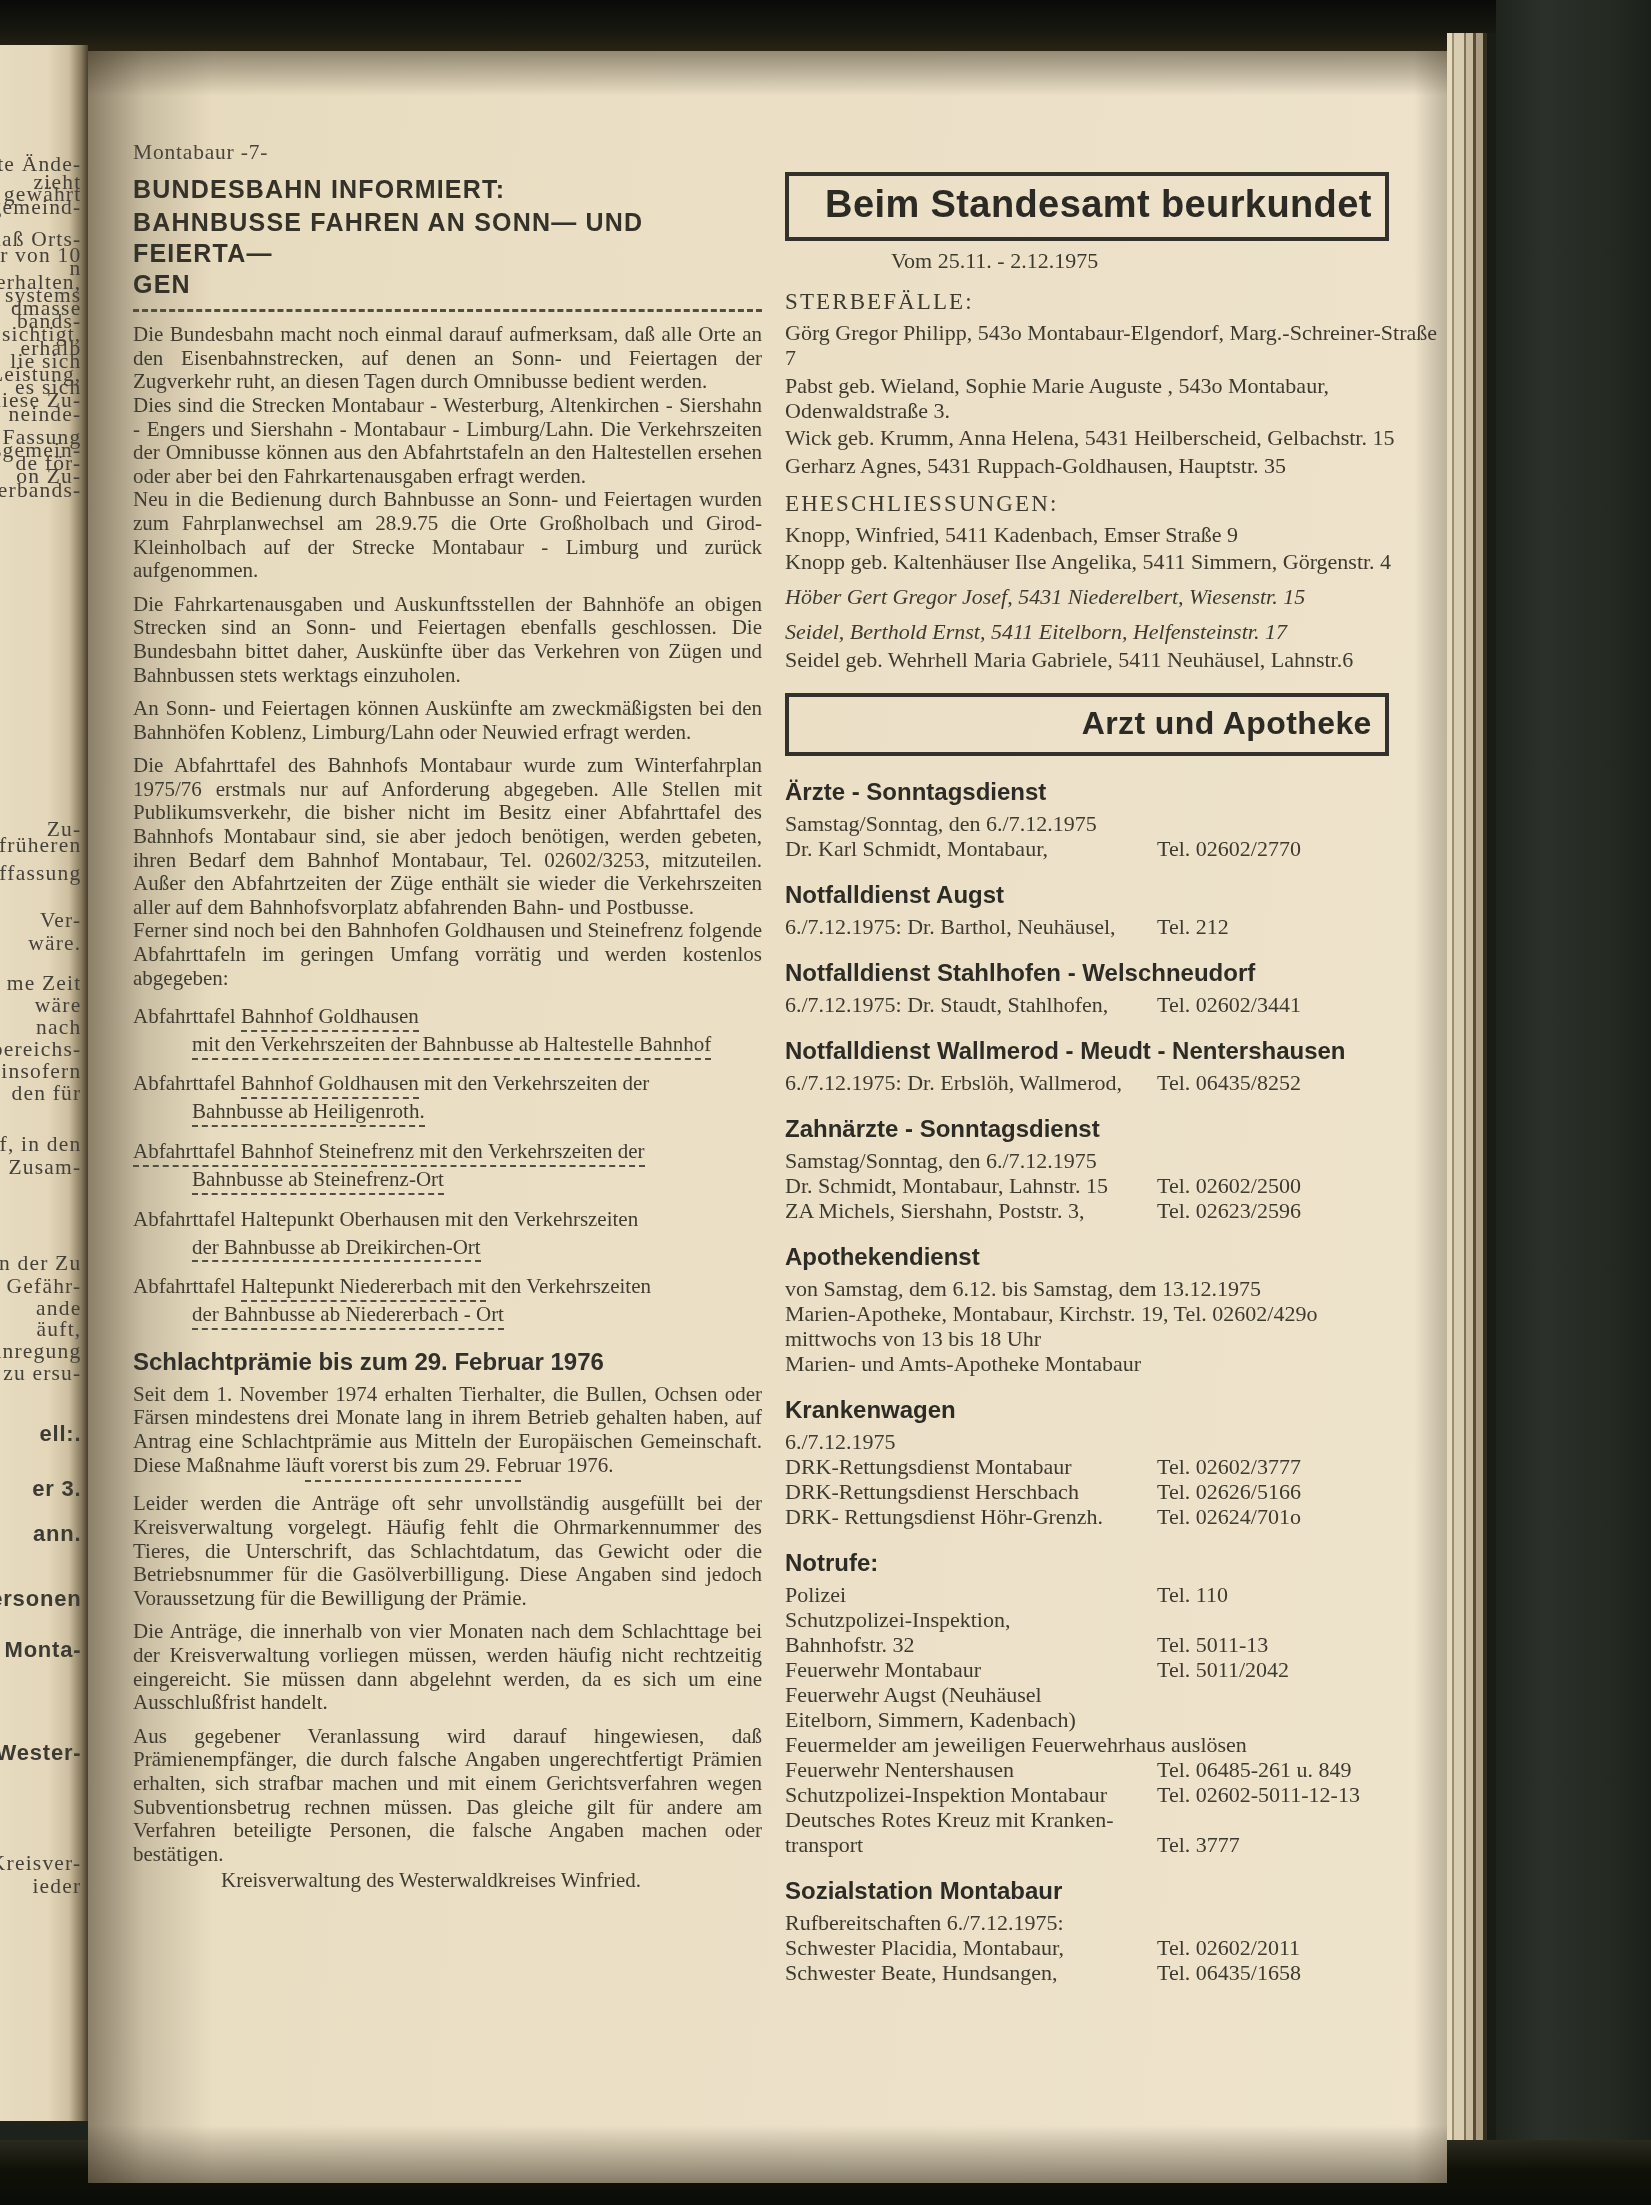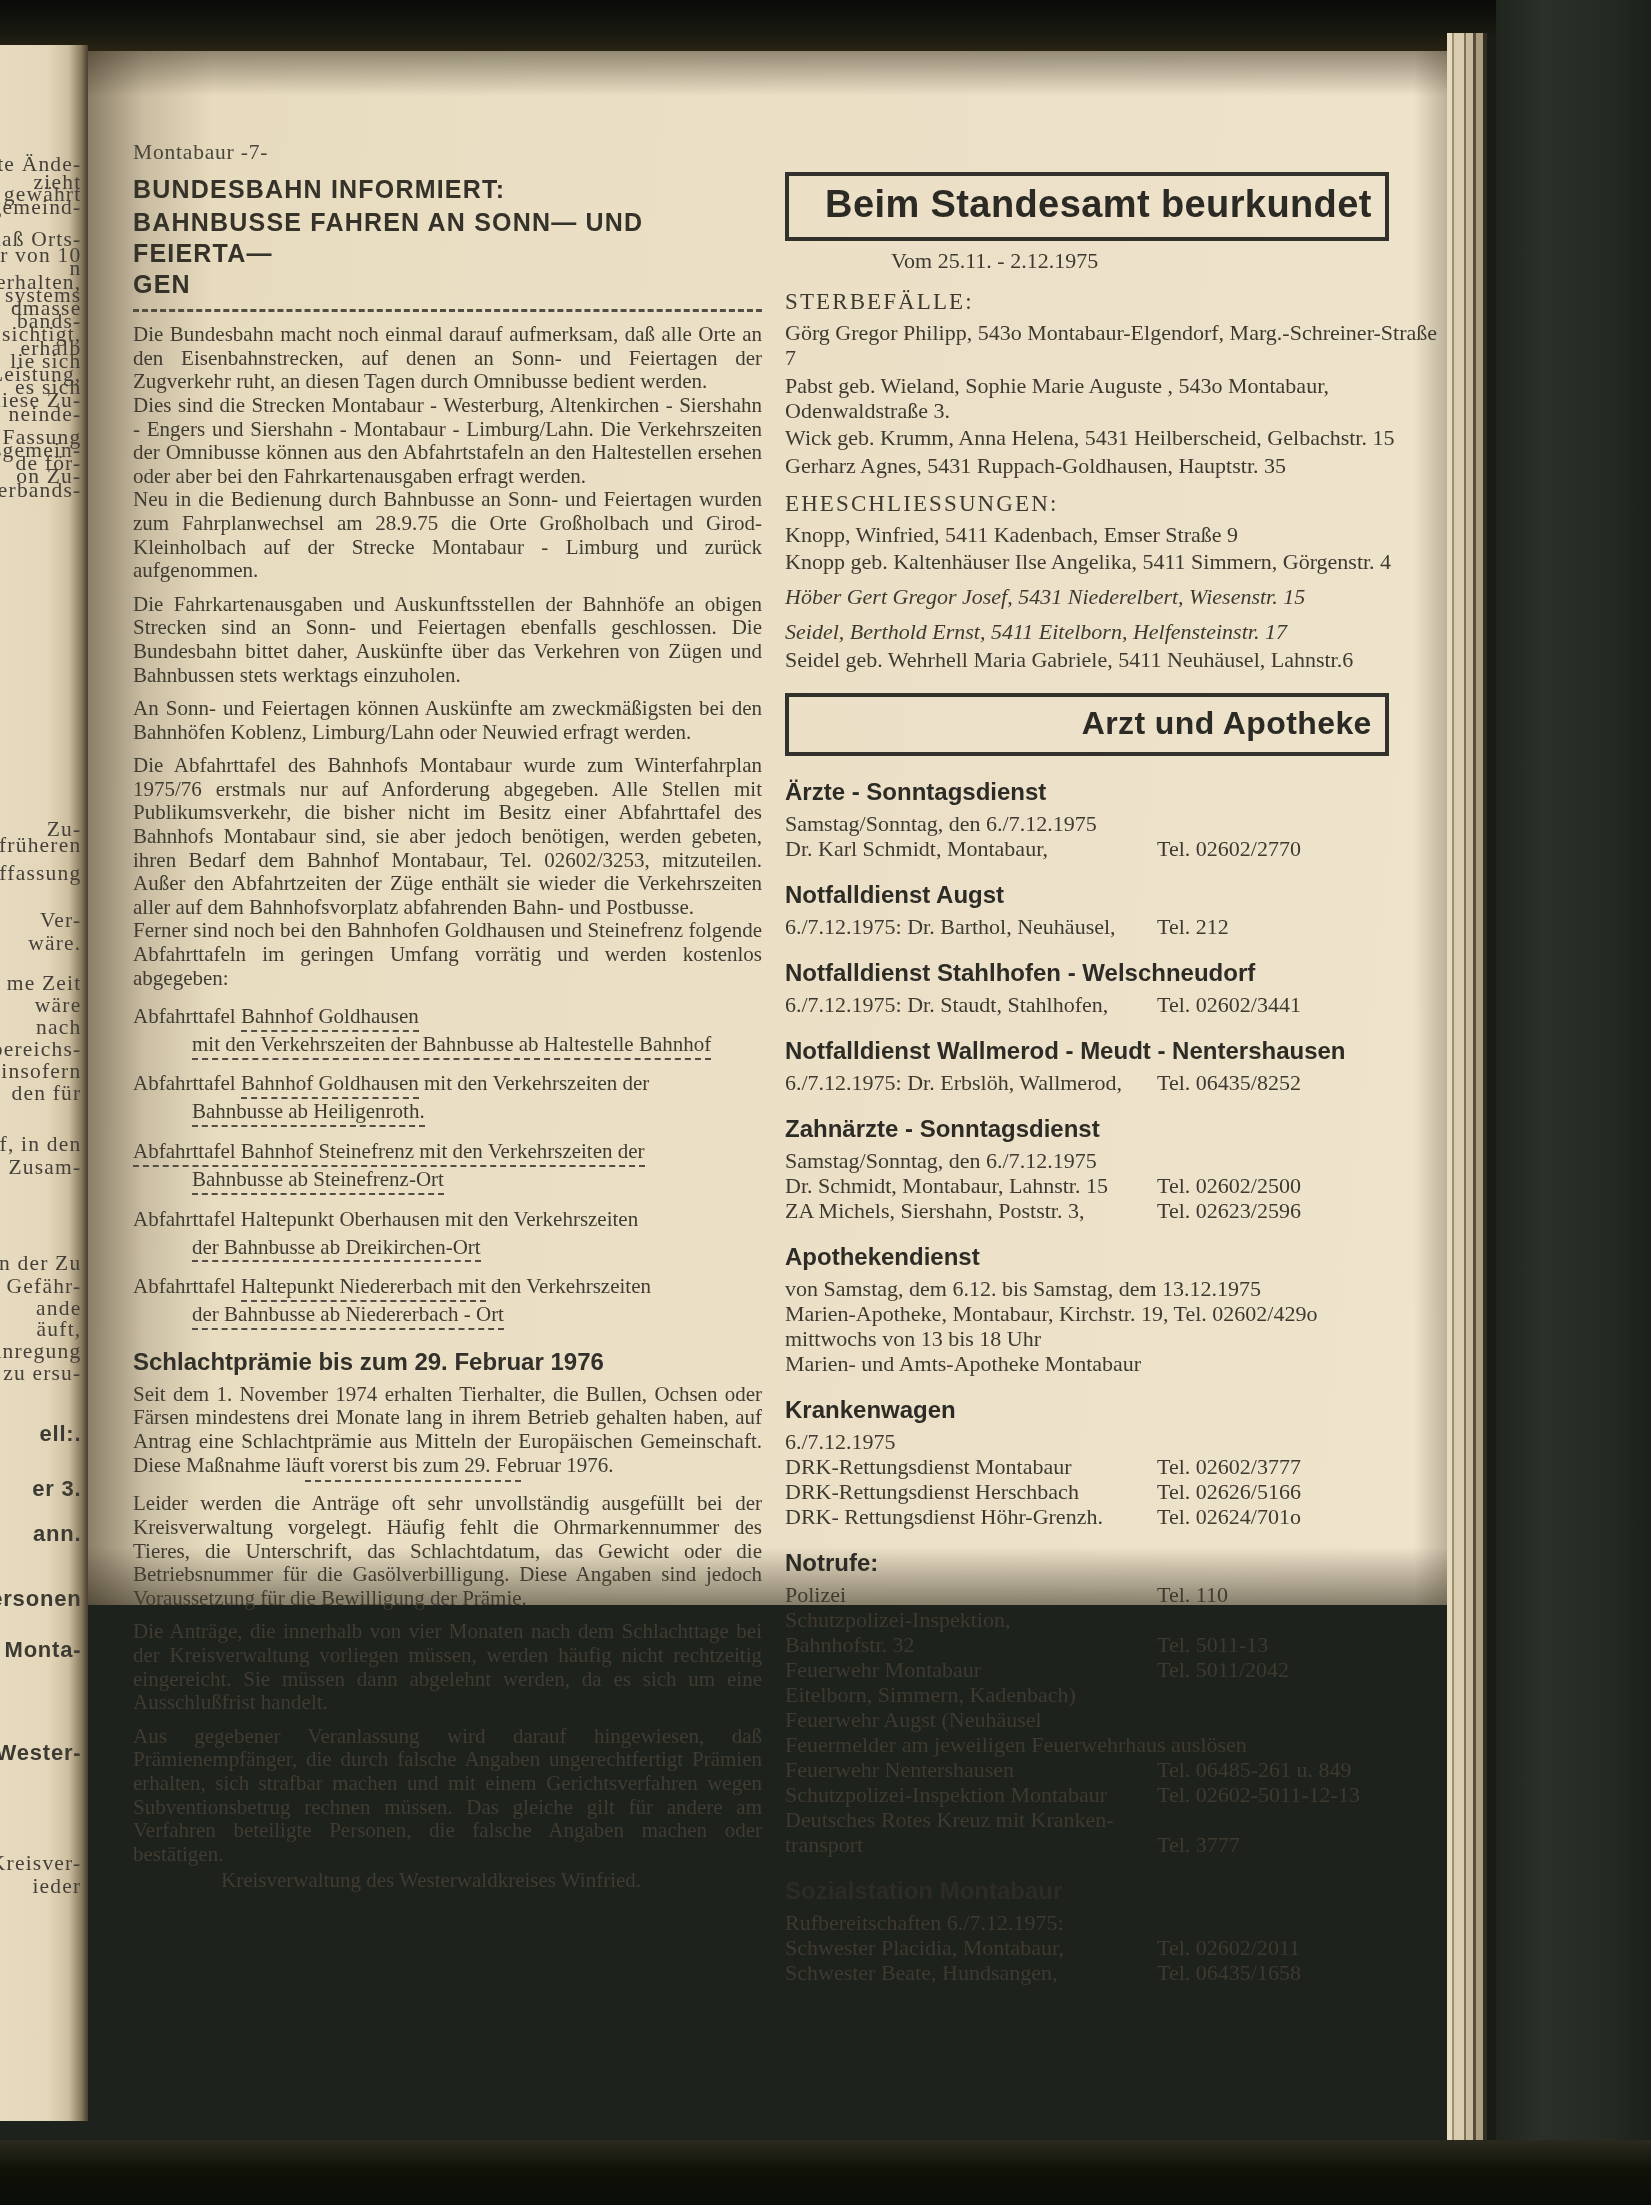--- a/index.html
+++ b/index.html
@@ -19,21 +19,21 @@
     background:linear-gradient(180deg,#2b2a1f,#101208 45%,#0a0c08);}
 
   
   .left-page{position:absolute;left:0;top:45px;width:88px;height:2076px;overflow:hidden;
     background:linear-gradient(90deg,#e7dbc0 0%,#e3d6b9 55%,#cdbfa0 78%,#8a7c60 92%,#473e2d 100%);}
   .lp-frag{position:absolute;right:6.6px;white-space:nowrap;
     font:21.5px "Liberation Serif",serif;letter-spacing:1.2px;color:#45413a;}
   .lp-frag.b{font:bold 22px "Liberation Sans",sans-serif;letter-spacing:0.8px;color:#3c3a33;}
 
   
-  .page{position:absolute;left:88px;top:51px;width:1359px;height:1554px;
+  .page{position:absolute;left:88px;top:51px;width:1359px;height:2132px;
     background:linear-gradient(96deg,#e6d9bc 0%,#eadfc4 30%,#ece1c8 62%,#eee3cb 100%);}
   .shade-gutter{position:absolute;left:0;top:0;bottom:0;width:124px;pointer-events:none;
     background:linear-gradient(90deg,rgba(46,35,18,.5),rgba(46,35,18,.16) 45%,rgba(46,35,18,0));}
   .shade-top{position:absolute;left:0;top:0;width:100%;height:45px;pointer-events:none;
     background:linear-gradient(180deg,rgba(40,32,16,.45),rgba(40,32,16,0));}
   .shade-bottom{position:absolute;left:0;bottom:0;width:100%;height:58px;pointer-events:none;
     background:linear-gradient(0deg,rgba(35,28,14,.5),rgba(35,28,14,0));}
   .shade-right{position:absolute;right:0;top:0;bottom:0;width:33px;pointer-events:none;
     background:linear-gradient(270deg,rgba(60,50,30,.28),rgba(60,50,30,0));}
 
@@ -241,22 +241,22 @@
         <div class="row"><span class="rtxt">DRK-Rettungsdienst Herschbach</span><span class="rtel">Tel. 02626/5166</span></div>
         <div class="row"><span class="rtxt">DRK- Rettungsdienst Höhr-Grenzh.</span><span class="rtel">Tel. 02624/701o</span></div>
       </div>
 
       <div class="sec">
         <div class="sec-head">Notrufe:</div>
         <div class="row"><span class="rtxt">Polizei</span><span class="rtel">Tel. 110</span></div>
         <div class="row"><span class="rtxt">Schutzpolizei-Inspektion,</span><span class="rtel"></span></div>
         <div class="row"><span class="rtxt">Bahnhofstr. 32</span><span class="rtel">Tel. 5011-13</span></div>
         <div class="row"><span class="rtxt">Feuerwehr Montabaur</span><span class="rtel">Tel. 5011/2042</span></div>
+        <div class="row"><span class="rtxt">Feuerwehr Augst (Neuhäusel</span><span class="rtel"></span></div>
         <div class="row"><span class="rtxt">Eitelborn, Simmern, Kadenbach)</span><span class="rtel"></span></div>
-        <div class="row"><span class="rtxt">Feuerwehr Augst (Neuhäusel</span><span class="rtel"></span></div>
         <div class="row"><span class="rtxt">Feuermelder am jeweiligen Feuerwehrhaus auslösen</span><span class="rtel"></span></div>
         <div class="row"><span class="rtxt">Feuerwehr Nentershausen</span><span class="rtel">Tel. 06485-261 u. 849</span></div>
         <div class="row"><span class="rtxt">Schutzpolizei-Inspektion Montabaur</span><span class="rtel">Tel. 02602-5011-12-13</span></div>
         <div class="row"><span class="rtxt">Deutsches Rotes Kreuz mit Kranken-</span><span class="rtel"></span></div>
         <div class="row"><span class="rtxt">transport</span><span class="rtel">Tel. 3777</span></div>
       </div>
 
       <div class="sec">
         <div class="sec-head">Sozialstation Montabaur</div>
         <div class="row"><span class="rtxt">Rufbereitschaften 6./7.12.1975:</span><span class="rtel"></span></div>

